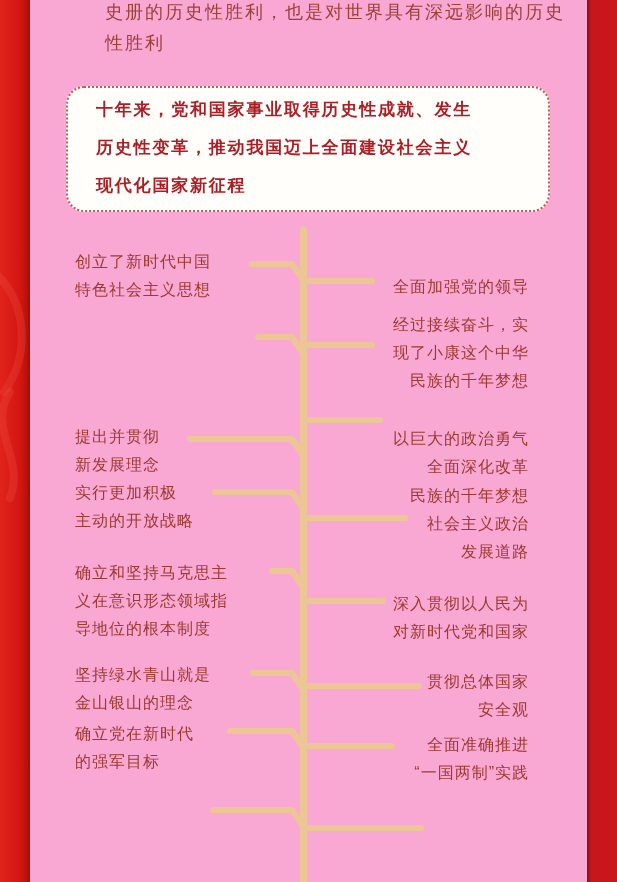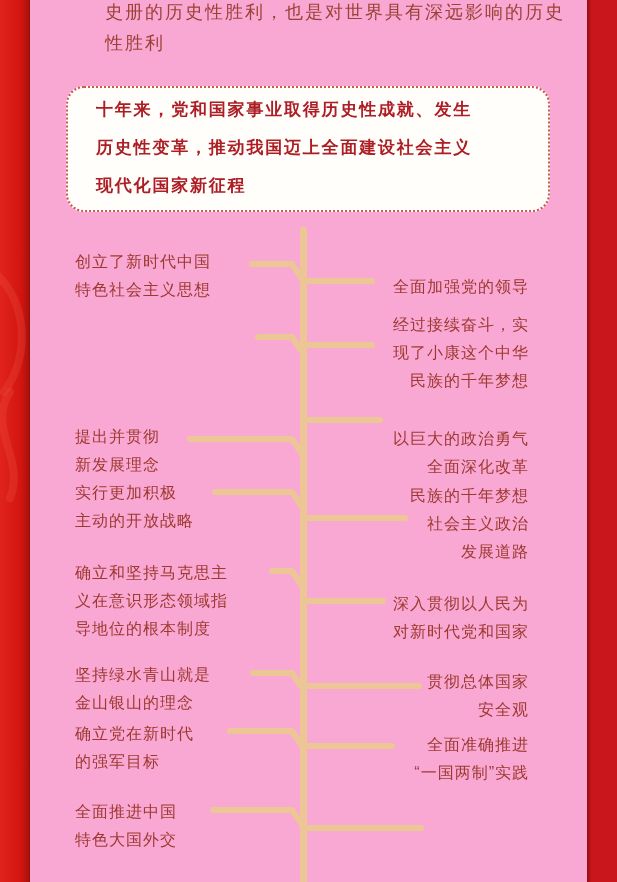--- a/index.html
+++ b/index.html
@@ -96,22 +96,20 @@
 新发展理念</div>
   <div class="titem left" style="top:479px">实行更加积极
 主动的开放战略</div>
   <div class="titem left" style="top:559px">确立和坚持马克思主
 义在意识形态领域指
 导地位的根本制度</div>
   <div class="titem left" style="top:661px">坚持绿水青山就是
 金山银山的理念</div>
   <div class="titem left" style="top:720px">确立党在新时代
 的强军目标</div>
-  <div class="titem left" style="top:798px">全面推进中国
-特色大国外交</div>
 
   <div class="titem right" style="top:273px">全面加强党的领导</div>
   <div class="titem right" style="top:311px">经过接续奋斗，实
 现了小康这个中华
 民族的千年梦想</div>
   <div class="titem right" style="top:425px">以巨大的政治勇气
 全面深化改革</div>
   <div class="titem right" style="top:482px">民族的千年梦想
 社会主义政治
 发展道路</div>

